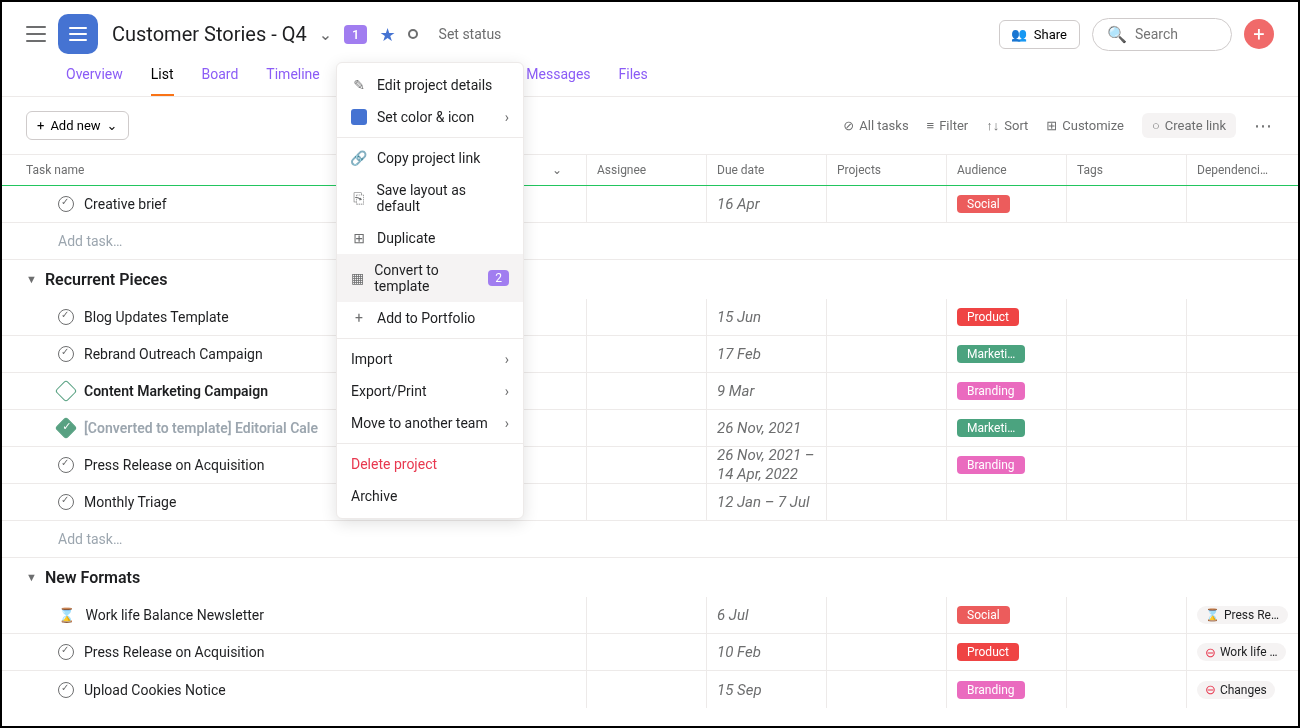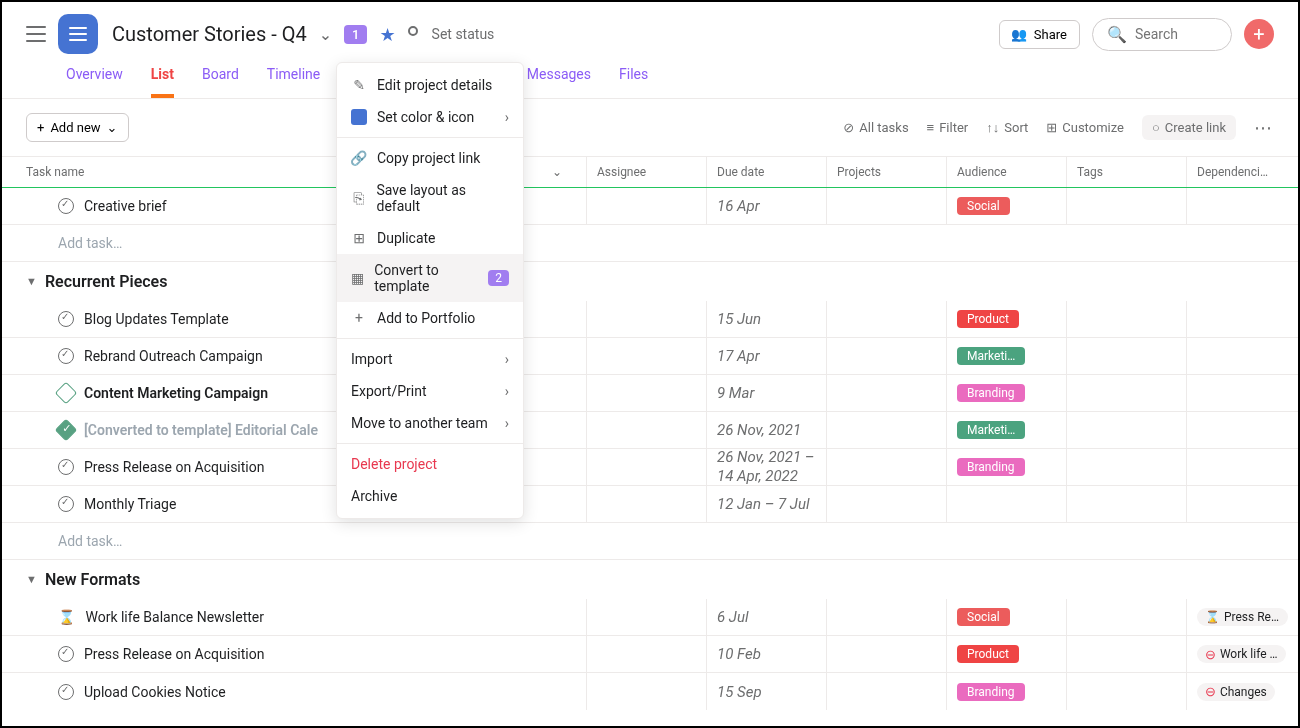--- a/index.html
+++ b/index.html
@@ -5,30 +5,30 @@
 * { box-sizing: border-box; margin: 0; padding: 0; font-family: -apple-system, BlinkMacSystemFont, "Segoe UI", Roboto, sans-serif; }
 body { width: 1300px; height: 728px; background: #fff; color: #1e1f21; overflow: hidden; position: relative; border: 2px solid #000; }
 .header { display: flex; align-items: center; padding: 12px 24px 0 24px; gap: 12px; }
 .hamburger { width: 20px; height: 16px; display: flex; flex-direction: column; justify-content: space-between; cursor: pointer; }
 .hamburger span { display: block; height: 2px; background: #6d6e6f; border-radius: 1px; }
 .project-icon { width: 40px; height: 40px; background: #4573d2; border-radius: 10px; display: flex; align-items: center; justify-content: center; }
 .project-icon svg { width: 24px; height: 24px; fill: #fff; }
 .project-title { font-size: 20px; font-weight: 400; margin-left: 2px; }
 .badge-1 { background: #a17df0; color: #fff; padding: 2px 8px; border-radius: 4px; font-size: 13px; font-weight: 500; }
 .star { color: #4573d2; cursor: pointer; font-size: 18px; }
-.status { color: #6d6e6f; font-size: 14px; display: flex; align-items: flex-start; gap: 14px; cursor: pointer; }
+.status { color: #6d6e6f; font-size: 14px; display: flex; align-items: center; gap: 21px; cursor: pointer; }
 .status-circle { width: 10px; height: 10px; border: 2px solid #6d6e6f; border-radius: 50%; }
 .header-right { margin-left: auto; display: flex; align-items: center; gap: 12px; }
 .share-btn { border: 1px solid #cfcbcb; border-radius: 6px; padding: 6px 12px; font-size: 13px; display: flex; align-items: center; gap: 6px; cursor: pointer; background: #fff; }
 .search-box { border: 1px solid #cfcbcb; border-radius: 18px; padding: 6px 14px; display: flex; align-items: center; gap: 8px; width: 140px; }
 .search-box input { border: none; outline: none; font-size: 14px; width: 90px; color: #6d6e6f; }
 .add-circle { width: 30px; height: 30px; background: #f06a6a; border-radius: 50%; display: flex; align-items: center; justify-content: center; color: #fff; cursor: pointer; font-size: 20px; }
 .tabs { display: flex; gap: 28px; padding: 12px 64px 0 64px; border-bottom: 1px solid #edeae9; }
 .tab { font-size: 14px; color: #8b5cf6; padding-bottom: 12px; cursor: pointer; }
-.tab.active { color: #ef4444; font-weight: 700; border-bottom: 4px solid #f97316; }
+.tab.active { color: #000000; font-weight: 400; border-bottom: 2px solid #f97316; }
 .toolbar { display: flex; align-items: center; padding: 14px 24px; gap: 14px; }
 .add-new { border: 1px solid #cfcbcb; border-radius: 6px; padding: 6px 10px; font-size: 13px; display: flex; align-items: center; gap: 6px; cursor: pointer; background: #fff; }
 .toolbar-right { margin-left: auto; display: flex; align-items: center; gap: 18px; }
 .tb-item { font-size: 13px; color: #6d6e6f; display: flex; align-items: center; gap: 5px; cursor: pointer; }
 .create-link { background: #f5f3f3; border-radius: 6px; padding: 5px 10px; }
 .more-btn { color: #6d6e6f; font-size: 18px; cursor: pointer; letter-spacing: 2px; }
 .columns { display: flex; border-top: 1px solid #edeae9; border-bottom: 1px solid #22c55e; font-size: 12px; color: #6d6e6f; }
 .col-task { padding: 8px 24px; border-right: 1px solid #edeae9; flex: 0 0 585px; }
 .col-assignee { padding: 8px 10px; border-right: 1px solid #edeae9; flex: 0 0 120px; }
 .col-due { padding: 8px 10px; border-right: 1px solid #edeae9; flex: 0 0 120px; }
@@ -208,21 +208,21 @@
     </div>
   <div class="c-tags"></div>
     <div class="c-dep"></div>
 </div>
 <div class="row">
   <div class="c-task">
       <span class="check"></span>
       <span class="task-name">Rebrand Outreach Campaign</span>
     </div>
   <div class="c-assignee"></div>
-    <div class="c-due">17 Apr</div>
+    <div class="c-due">17 Feb</div>
     <div class="c-proj"></div>
   <div class="c-aud">
       <span class="pill marketing">Marketi…</span>
     </div>
   <div class="c-tags"></div>
     <div class="c-dep"></div>
 </div>
 <div class="row">
   <div class="c-task">
       <span class="check diamond"></span>

